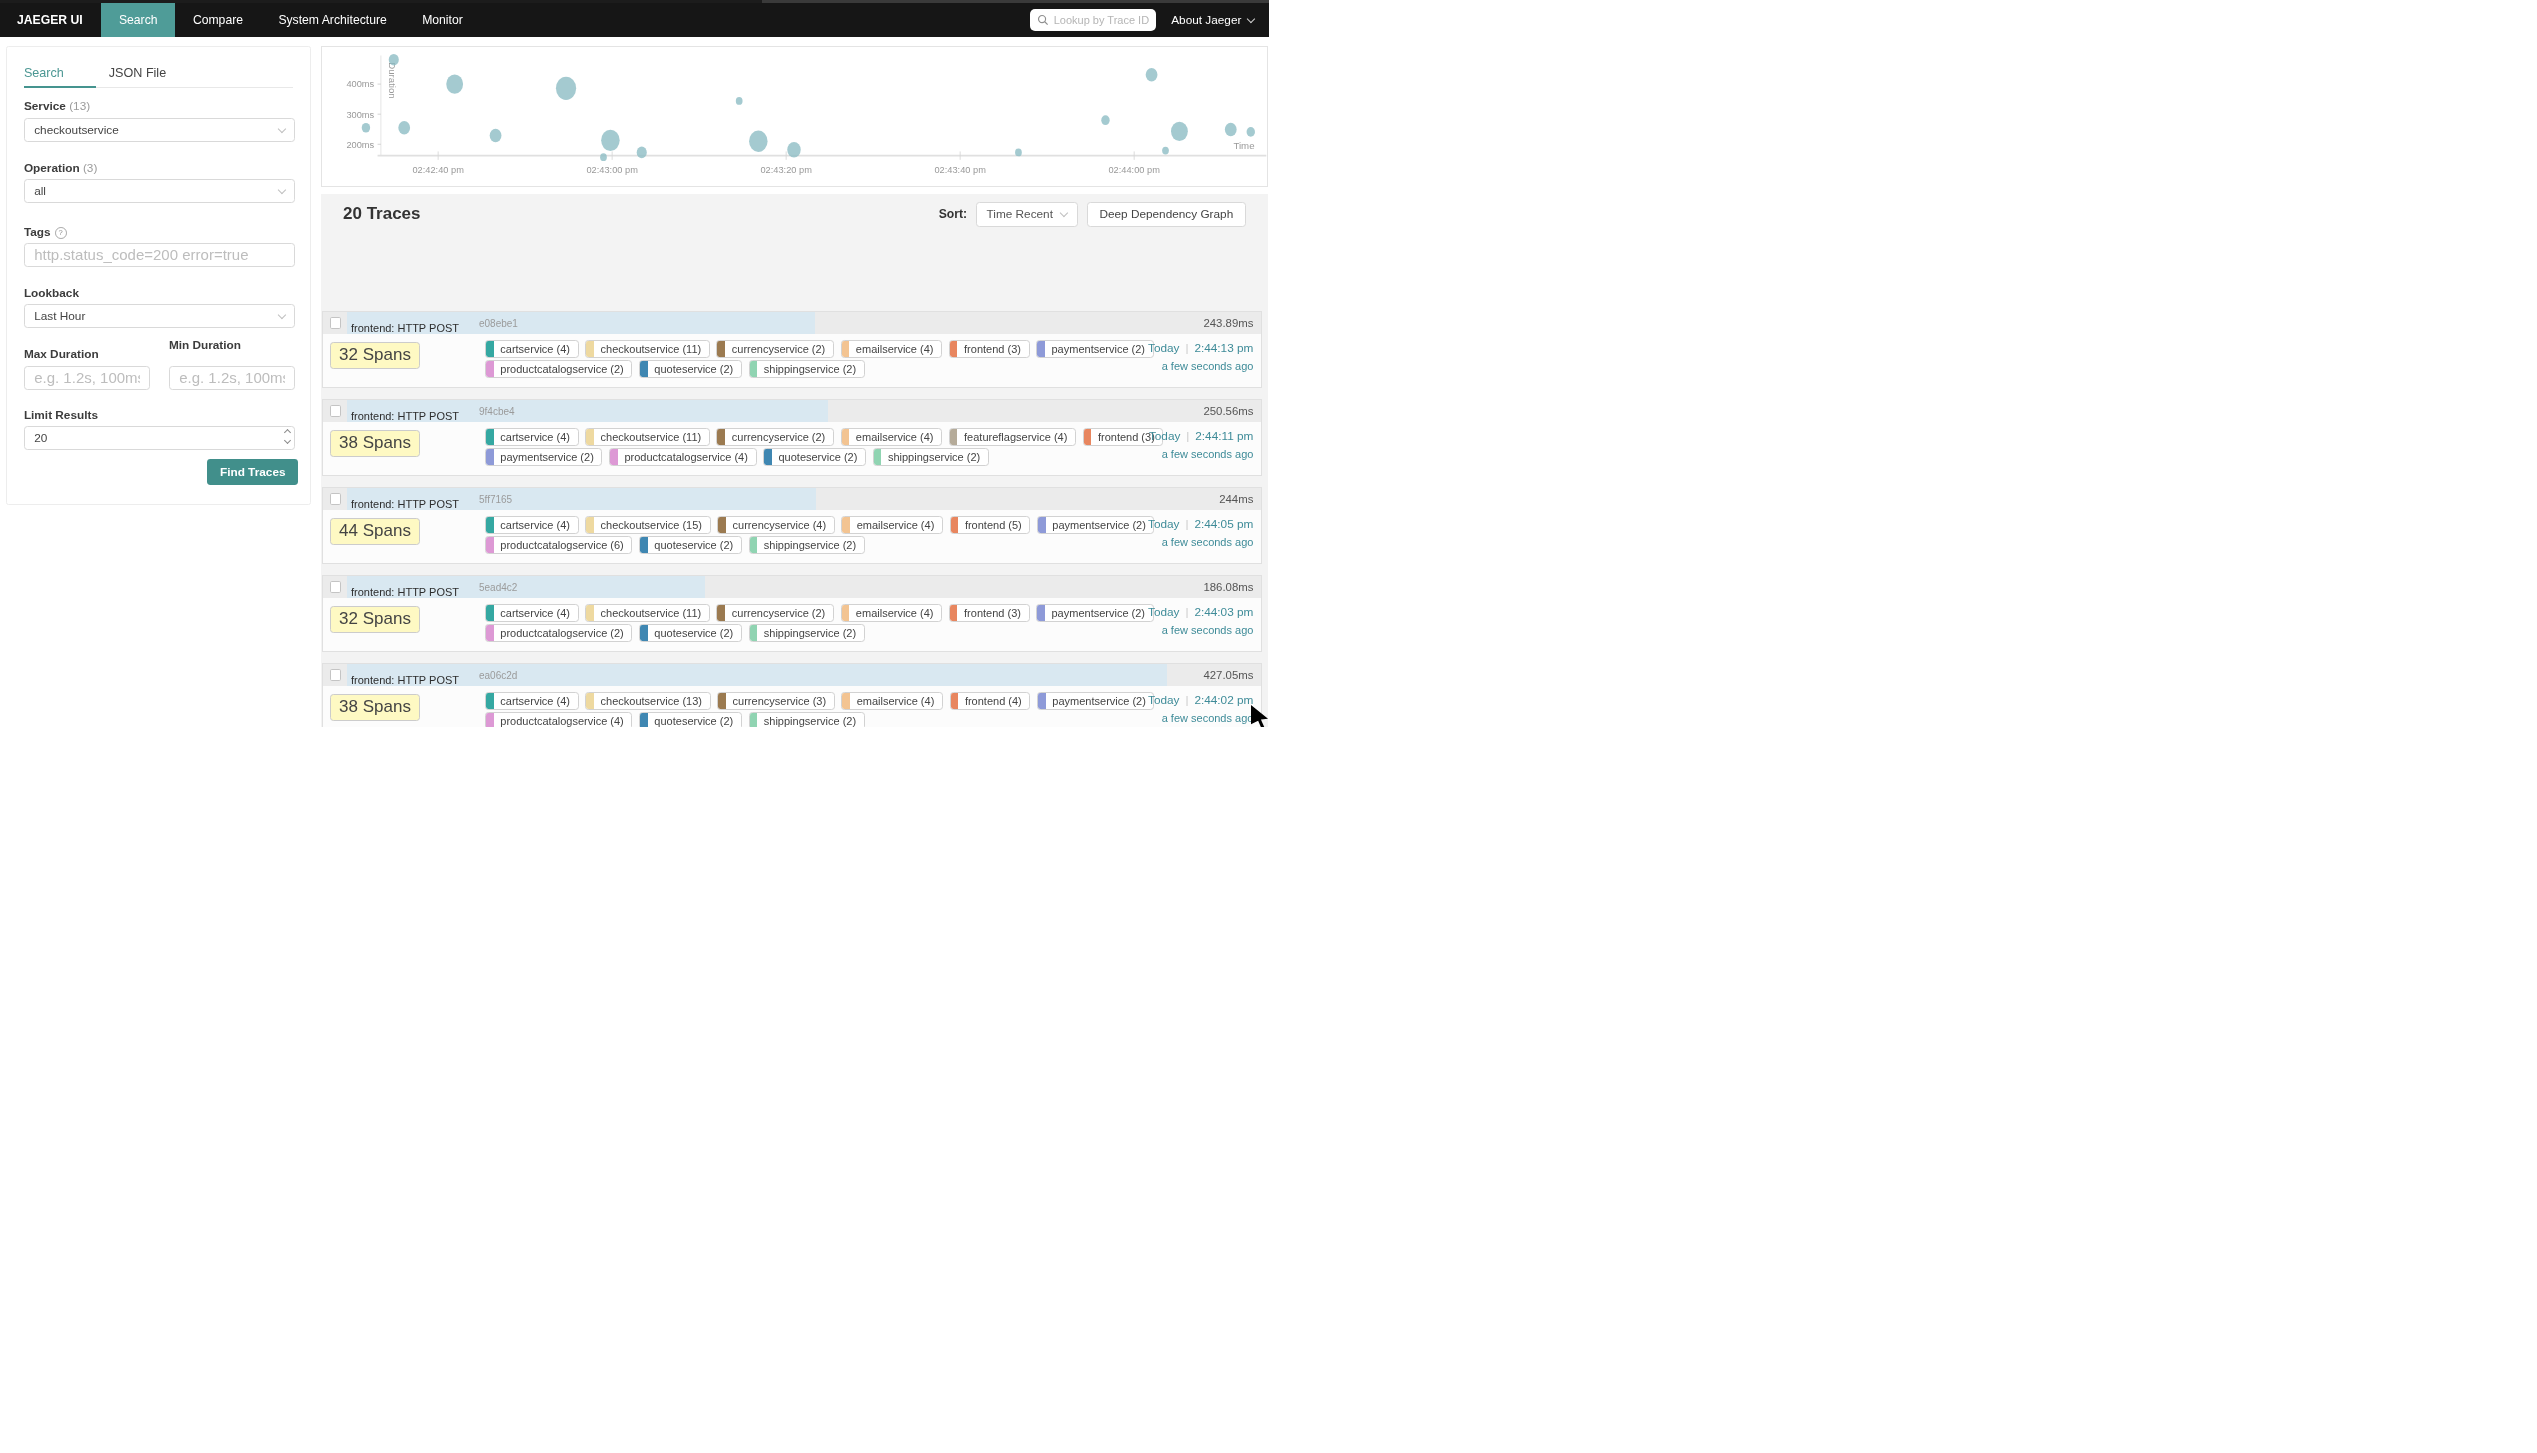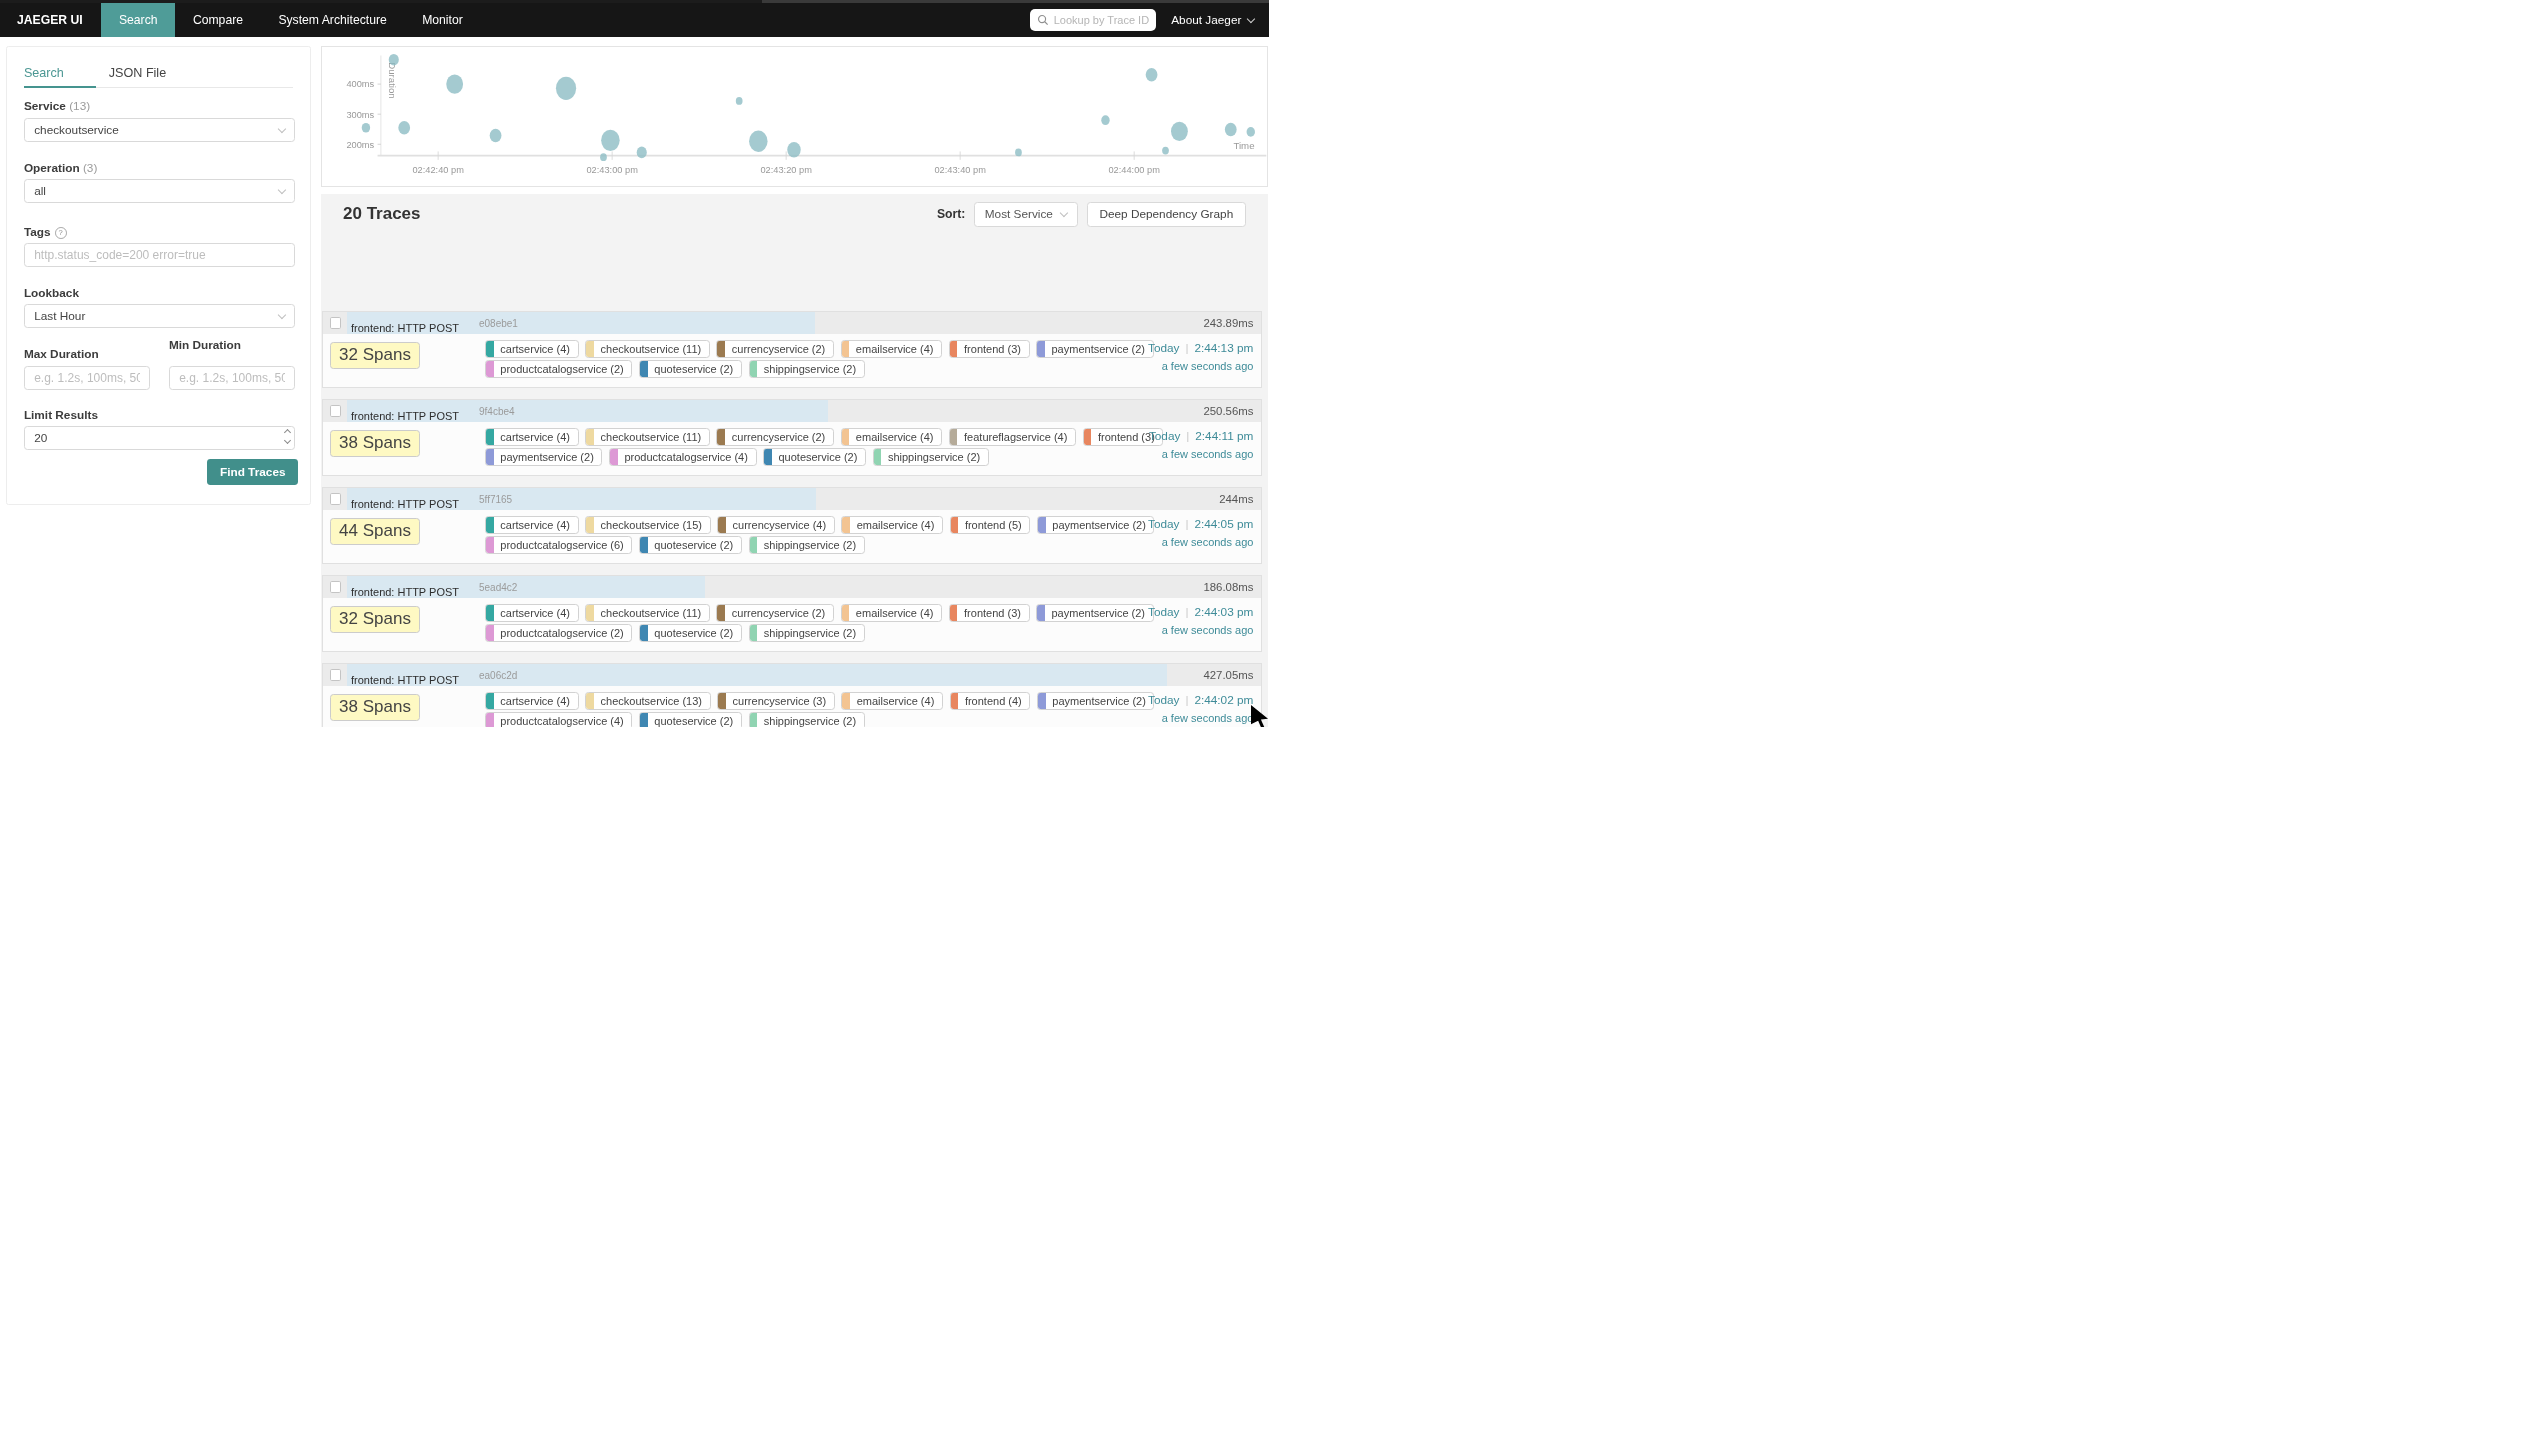--- a/index.html
+++ b/index.html
@@ -28,21 +28,21 @@
   .tab { font-size:12.6px; color:#444; cursor:pointer; }
   .tab.active { color:#4b9793; }
   .tab-track { position:absolute; left:17px; right:17px; top:40px; height:0.8px; background:#e8e8e8; }
   .tab-track .seg { position:absolute; left:0; top:-0.8px; width:72px; height:2.1px; background:#45948f; }
   .f-label { position:absolute; left:17px; font-size:11.8px; font-weight:600; color:#3c3c3c; }
   .f-label .cnt { font-weight:400; color:#9c9c9c; }
   .help-circle { display:inline-flex; width:11.8px; height:11.8px; border:0.8px solid #a8a8a8; border-radius:50%; color:#8f8f8f; font-size:7.6px; align-items:center; justify-content:center; font-weight:400; vertical-align:0.8px; margin-left:4.2px; }
   .sel { position:absolute; left:17px; width:271px; height:23.6px; border:0.8px solid #d9d9d9; border-radius:3.4px; background:#fff; display:flex; align-items:center; padding:0 9.3px; cursor:pointer; }
   .sel .val { font-size:11.8px; color:#444; }
   .sel .caret { margin-left:auto; }
-  .tin { position:absolute; left:17px; width:271px; height:23.6px; border:0.8px solid #d9d9d9; border-radius:3.4px; background:#fff; font-size:12px; color:#444; padding:0 9.3px; font-family:"Liberation Sans",sans-serif; outline:none; }
+  .tin { position:absolute; left:17px; width:271px; height:23.6px; border:0.8px solid #d9d9d9; border-radius:3.4px; background:#fff; font-size:15px; color:#444; padding:0 9.3px; font-family:"Liberation Sans",sans-serif; outline:none; }
   .tin::placeholder { color:#bdbdbd; }
   .tin.half { width:126px; }
   .num-wrap { position:absolute; left:17px; width:271px; height:23.6px; }
   .num-wrap input { width:100%; height:100%; border:0.8px solid #d9d9d9; border-radius:3.4px; font-size:11.8px; color:#444; padding:0 9.3px; outline:none; font-family:"Liberation Sans",sans-serif; }
   .spin { position:absolute; right:5px; top:4.2px; display:flex; flex-direction:column; gap:2.5px; cursor:pointer; }
   .spin i { width:5px; height:5px; border-right:1.1px solid #8a8a8a; border-bottom:1.1px solid #8a8a8a; display:block; }
   .spin .up { transform:rotate(-135deg); }
   .spin .dn { transform:rotate(45deg); }
   .find-btn { position:absolute; right:11.8px; top:412px; background:#418f8b; color:#fff; font-size:11.8px; font-weight:600; border:none; border-radius:3.4px; padding:5.9px 12.6px; cursor:pointer; font-family:"Liberation Sans",sans-serif; }
 
@@ -220,21 +220,21 @@
       </svg>
   </div>
 
   <div class="results-bg"></div>
 
   <div class="res-head">
     <span class="res-title">20 Traces</span>
     <div class="sort-group">
       <span class="sort-label">Sort:</span>
       <div class="sort-sel">
-        <span>Most Service</span>
+        <span>Time Recent</span>
         <i class="caret"></i>
       </div>
       <button class="ddg-btn">Deep Dependency Graph</button>
     </div>
   </div>
 
 
   <div class="cards" id="cards">
       <div class="card">
         <div class="card-head">

